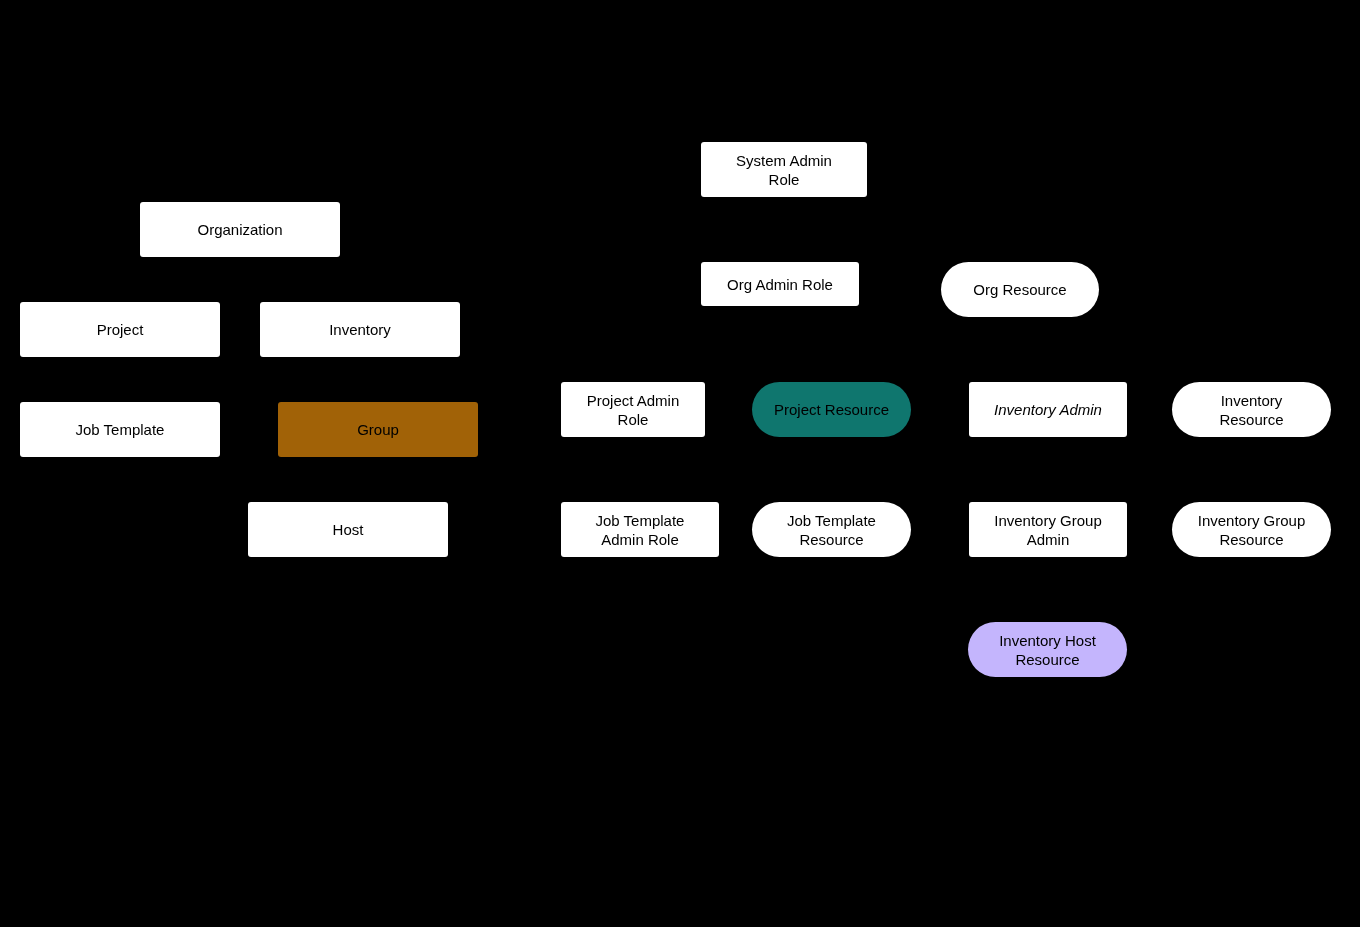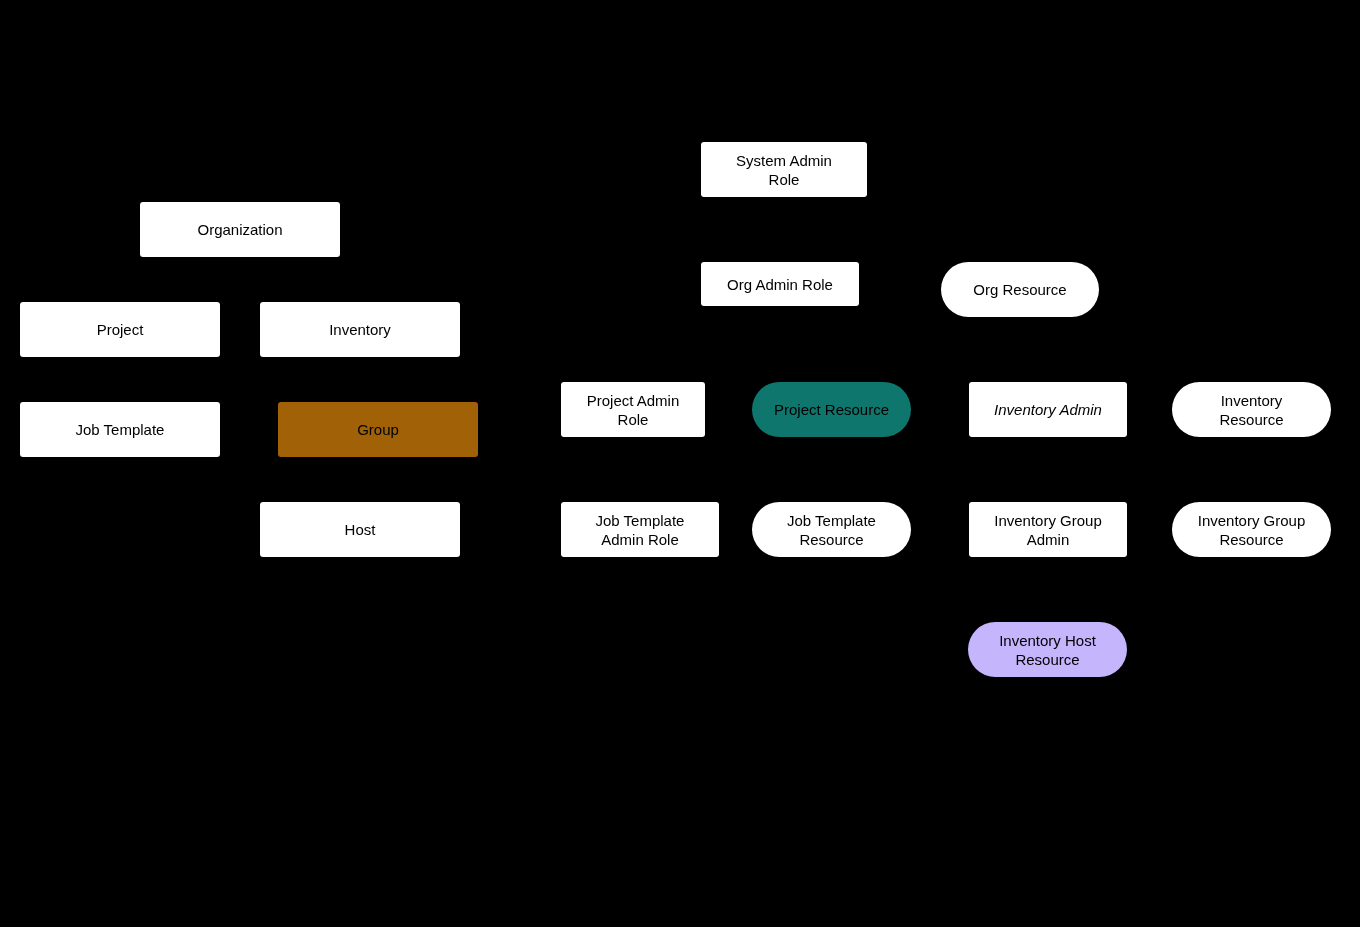--- a/index.html
+++ b/index.html
@@ -39,21 +39,21 @@
 </style>
 </head>
 <body>
 
 <div id="canvas">
     <div class="node rect" style="left: 20px; top: 302px; width: 200px; height: 55px; background: rgb(255, 255, 255); color: rgb(0, 0, 0);">Project</div>
     <div class="node rect" style="left: 140px; top: 202px; width: 200px; height: 55px; background: rgb(255, 255, 255); color: rgb(0, 0, 0);">Organization</div>
     <div class="node rect" style="left: 260px; top: 302px; width: 200px; height: 55px; background: rgb(255, 255, 255); color: rgb(0, 0, 0);">Inventory</div>
     <div class="node rect" style="left: 20px; top: 402px; width: 200px; height: 55px; background: rgb(255, 255, 255); color: rgb(0, 0, 0);">Job Template</div>
     <div class="node rect" style="left: 278px; top: 402px; width: 200px; height: 55px; background: #a16207; color: rgb(0, 0, 0);">Group</div>
-    <div class="node rect" style="left: 260px; top: 502px; width: 200px; height: 55px; background: rgb(255, 255, 255); color: rgb(0, 0, 0);">Host</div>
+    <div class="node rect" style="left: 248px; top: 502px; width: 200px; height: 55px; background: rgb(255, 255, 255); color: rgb(0, 0, 0);">Host</div>
     <div class="node rect" style="left: 701px; top: 142px; width: 166px; height: 55px; background: rgb(255, 255, 255); color: rgb(0, 0, 0);">System Admin
 Role</div>
     <div class="node rect" style="left: 701px; top: 262px; width: 158px; height: 44px; background: rgb(255, 255, 255); color: rgb(0, 0, 0);">Org Admin Role</div>
     <div class="node pill" style="left: 941px; top: 262px; width: 158px; height: 55px; background: rgb(255, 255, 255); color: rgb(0, 0, 0);">Org Resource</div>
     <div class="node rect" style="left: 561px; top: 382px; width: 144px; height: 55px; background: rgb(255, 255, 255); color: rgb(0, 0, 0);">Project Admin
 Role</div>
     <div class="node pill" style="left: 752px; top: 382px; width: 159px; height: 55px; background: #0f766e; color: rgb(0, 0, 0);">Project Resource</div>
     <div class="node rect" style="left: 969px; top: 382px; width: 158px; height: 55px; background: rgb(255, 255, 255); color: rgb(0, 0, 0); font-style: italic;">Inventory Admin</div>
     <div class="node pill" style="left: 1172px; top: 382px; width: 159px; height: 55px; background: rgb(255, 255, 255); color: rgb(0, 0, 0);">Inventory
 Resource</div>

